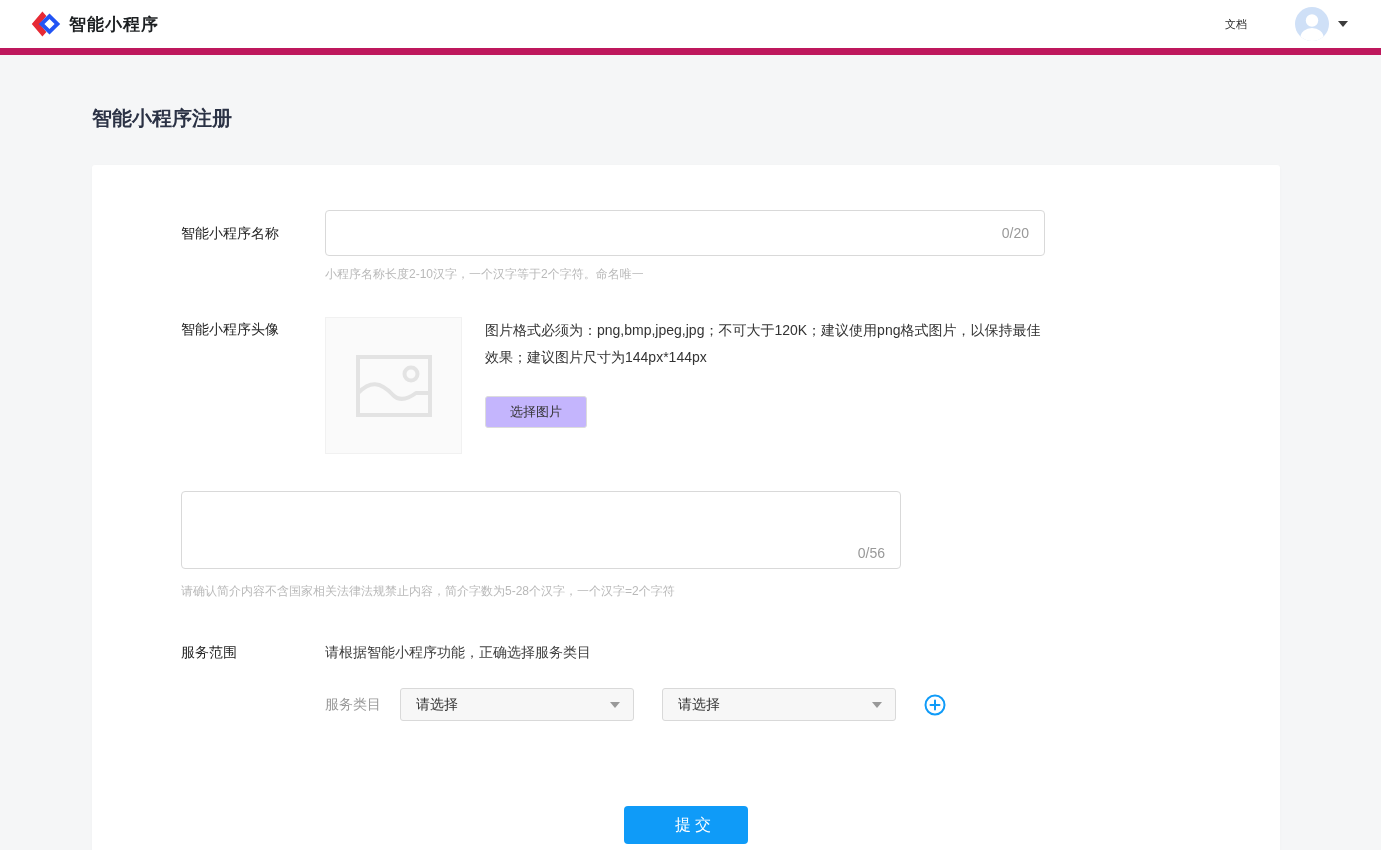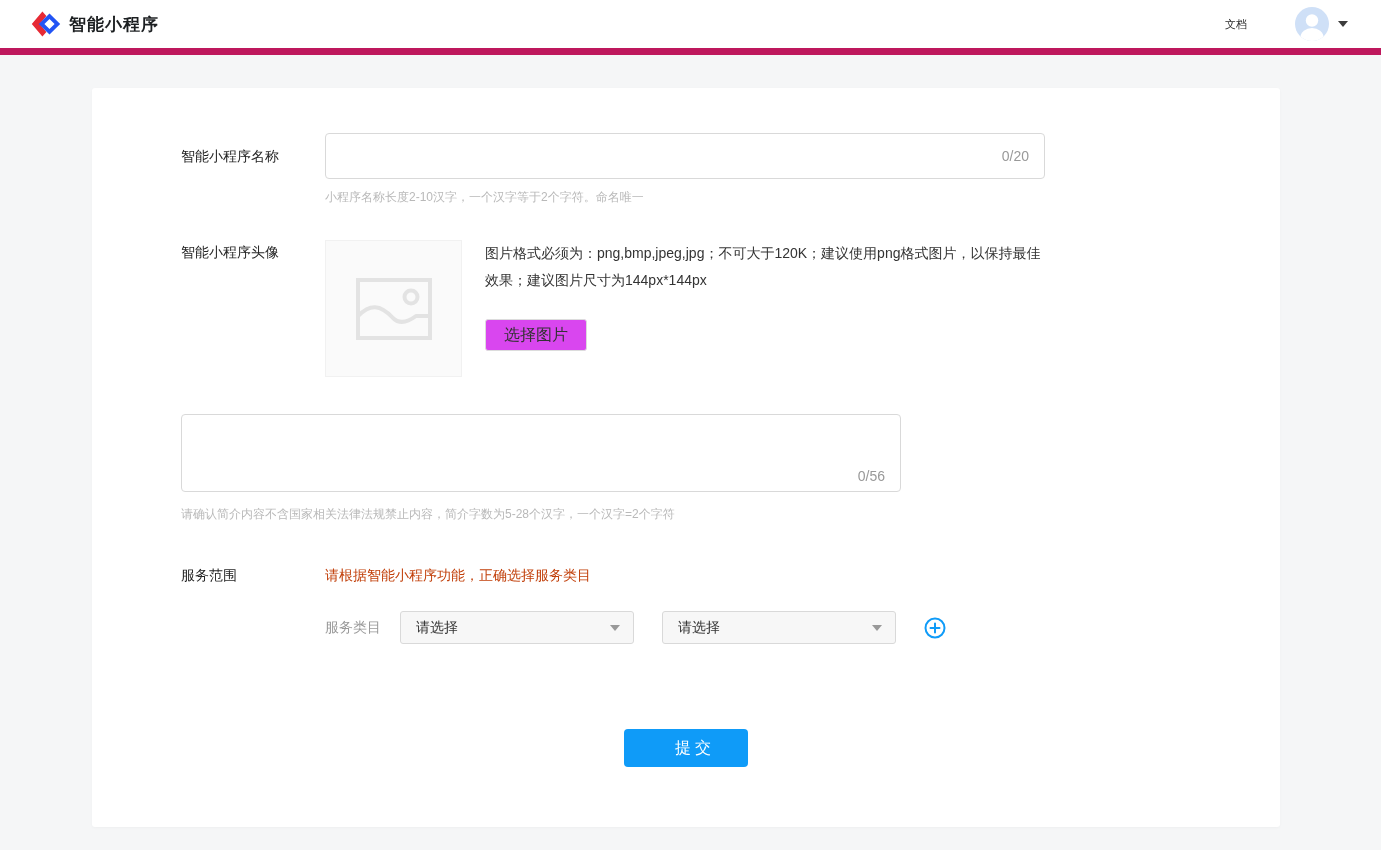--- a/index.html
+++ b/index.html
@@ -115,22 +115,22 @@
     align-items: center;
     justify-content: center;
   }
   .avatar-info { margin-left: 23px; width: 560px; }
   .avatar-rules { font-size: 14px; color: #333; line-height: 27px; }
   .choose-btn {
     margin-top: 25px;
     width: 102px; height: 32px;
     border: 1px solid #dcdcdc;
     border-radius: 3px;
-    background: #d946ef;
-    font-size: 16px;
+    background: #c4b5fd;
+    font-size: 13px;
     color: #333;
     cursor: pointer;
     font-family: inherit;
   }
 
   
   .row-intro { margin-top: 37px; }
   .textarea-wrap { position: relative; width: 720px; }
   .intro-textarea {
     width: 720px; height: 78px;
@@ -146,21 +146,21 @@
   .counter-bottom {
     position: absolute;
     right: 16px;
     bottom: 12px;
     font-size: 14px;
     color: #999;
   }
 
   
   .row-scope { margin-top: 40px; }
-  .scope-hint { font-size: 14px; color: #c2410c; line-height: 20px; padding-top: 2px; }
+  .scope-hint { font-size: 14px; color: #404040; line-height: 20px; padding-top: 2px; }
   .category-row {
     margin-top: 26px;
     display: flex;
     align-items: center;
   }
   .category-label { font-size: 14px; color: #999; margin-right: 19px; }
   .select-box {
     width: 234px; height: 33px;
     background: #f7f7f7;
     border: 1px solid #d9d9d9;
@@ -239,20 +239,21 @@
             <ellipse cx="17" cy="30" rx="11.5" ry="9" fill="#fff"></ellipse>
           </g>
         </svg>
       </span>
       <span class="caret-down"></span>
     </div>
   </div>
 </header>
 
 <main>
+  <h1 class="page-title">智能小程序注册</h1>
 
   <section class="card">
 
     <div class="form-row">
       <div class="form-label">智能小程序名称</div>
       <div class="control">
         <div class="input-wrap">
           <input class="text-input" type="text" value="" style="">
           <span class="counter">0/20</span>
         </div>

